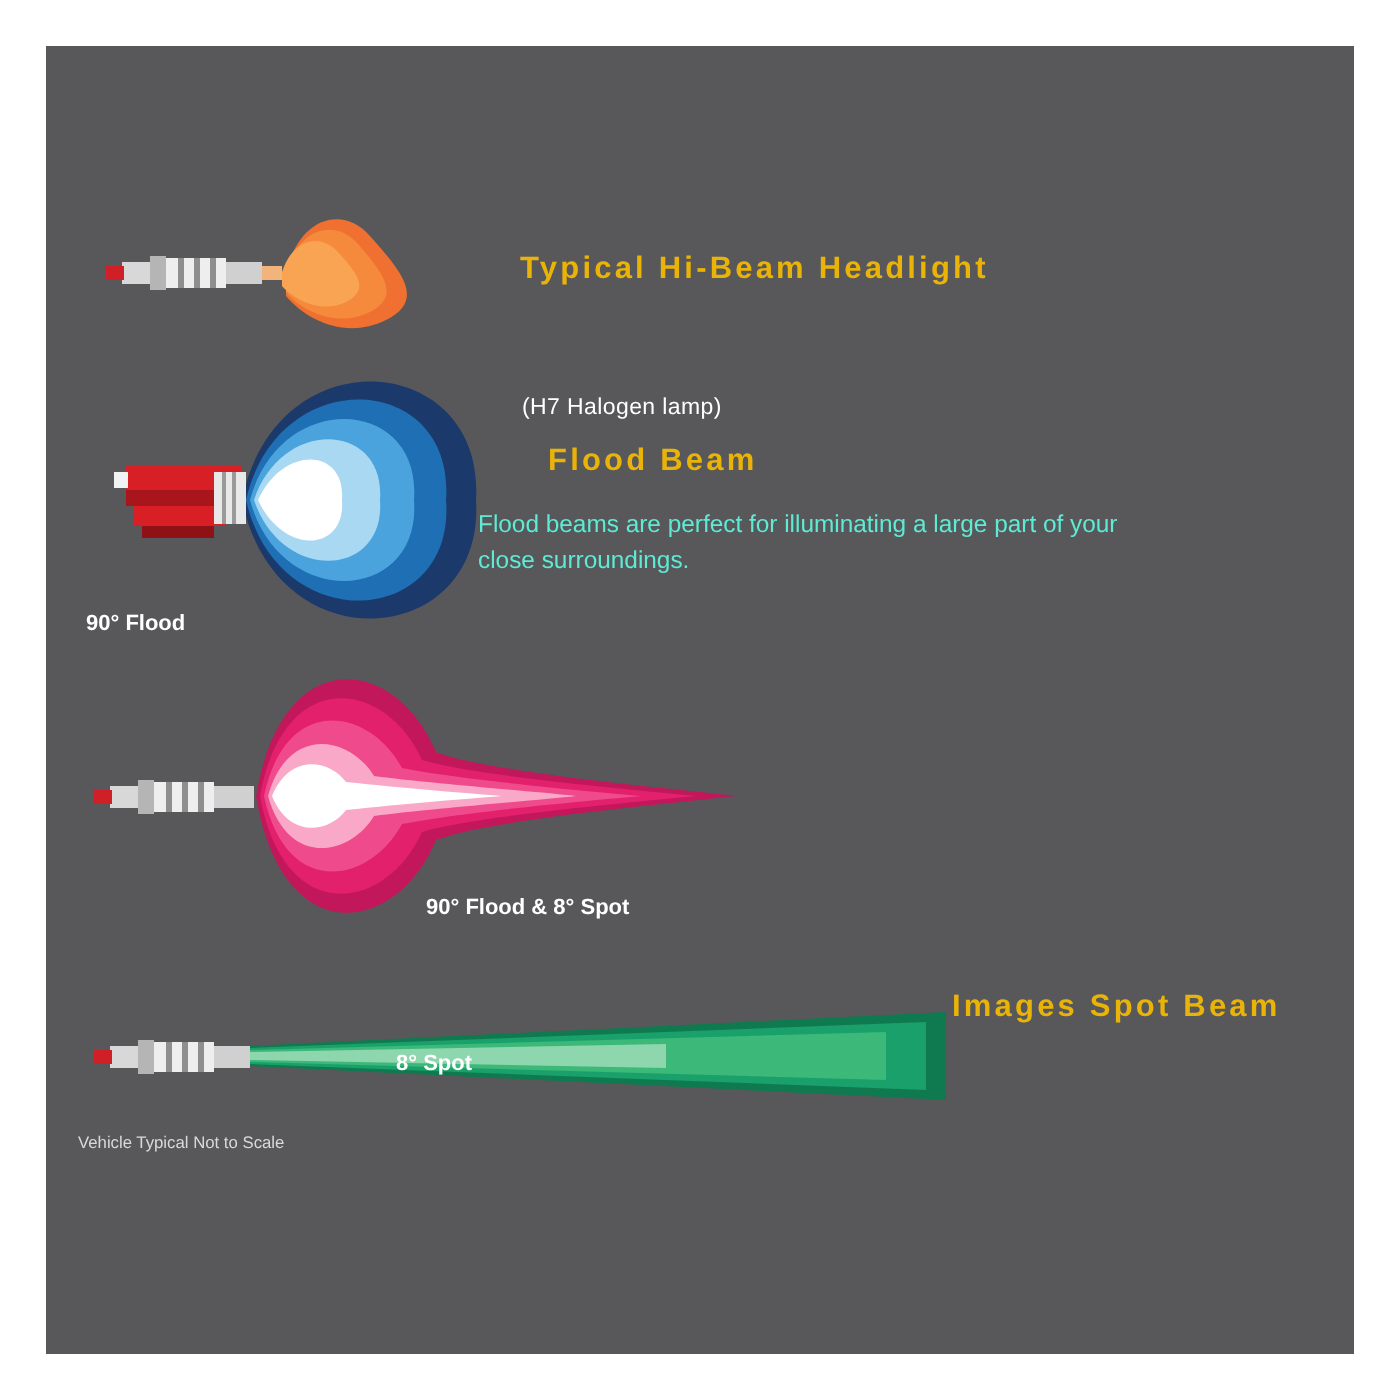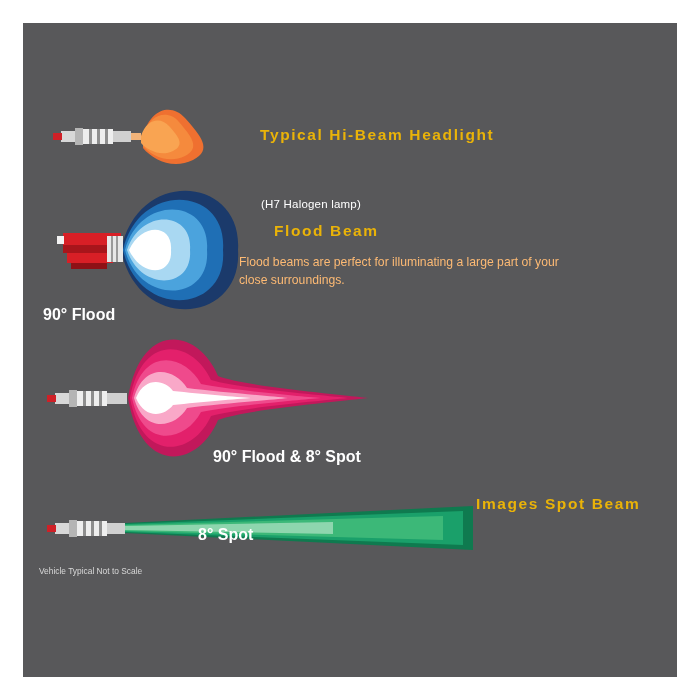--- a/index.html
+++ b/index.html
@@ -41,28 +41,28 @@
   }
   .subtitle {
     position: absolute;
     color: #ffffff;
     font-size: 11.5px;
     letter-spacing: 0.2px;
     white-space: nowrap;
   }
   .body-text {
     position: absolute;
-    color: #fdba74;
+    color: #5eead4;
     font-size: 12.2px;
     line-height: 17.5px;
   }
   .tag {
     position: absolute;
     color: #ffffff;
-    font-size: 16px;
+    font-size: 11px;
     font-weight: bold;
     white-space: nowrap;
   }
   .footnote {
     position: absolute;
     color: #d9d9d9;
     font-size: 8.4px;
     white-space: nowrap;
   }
 

